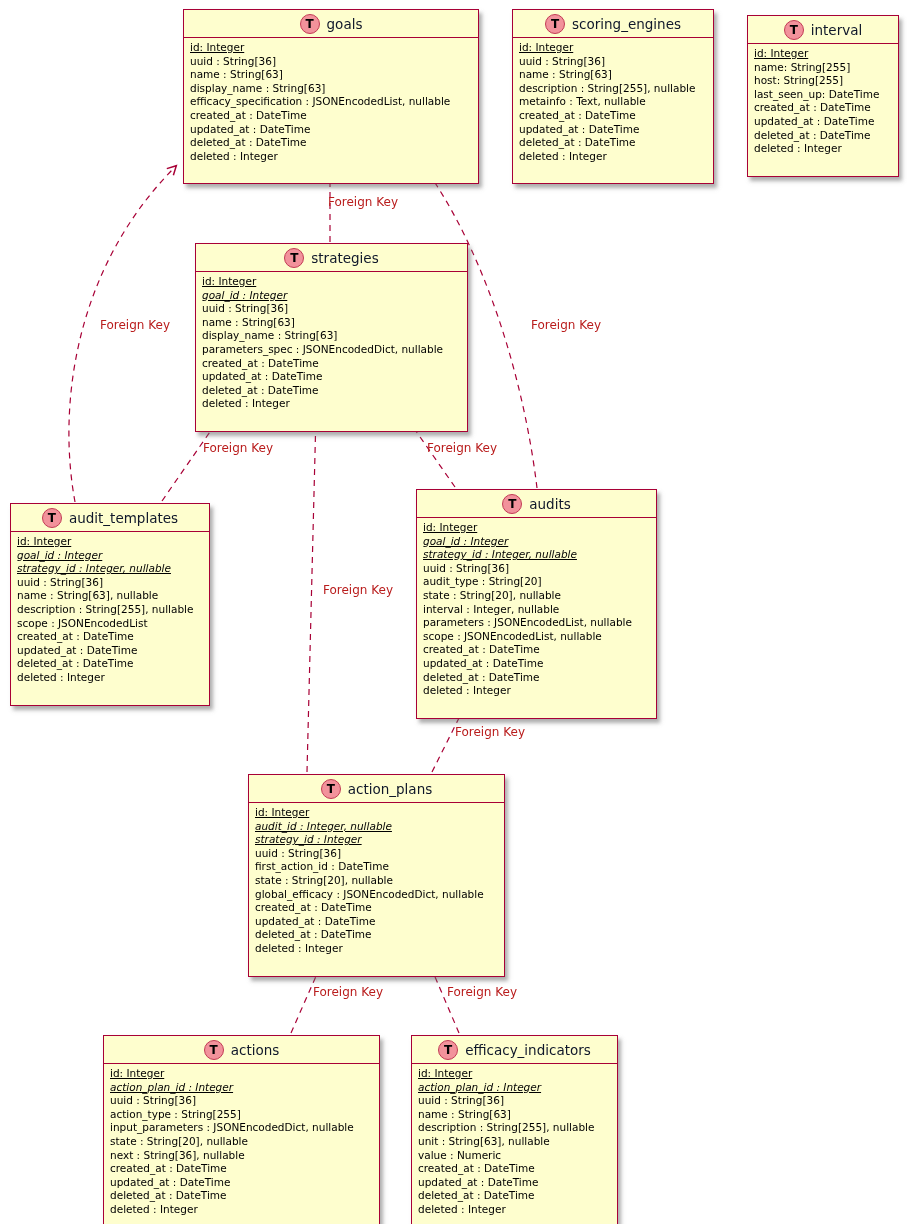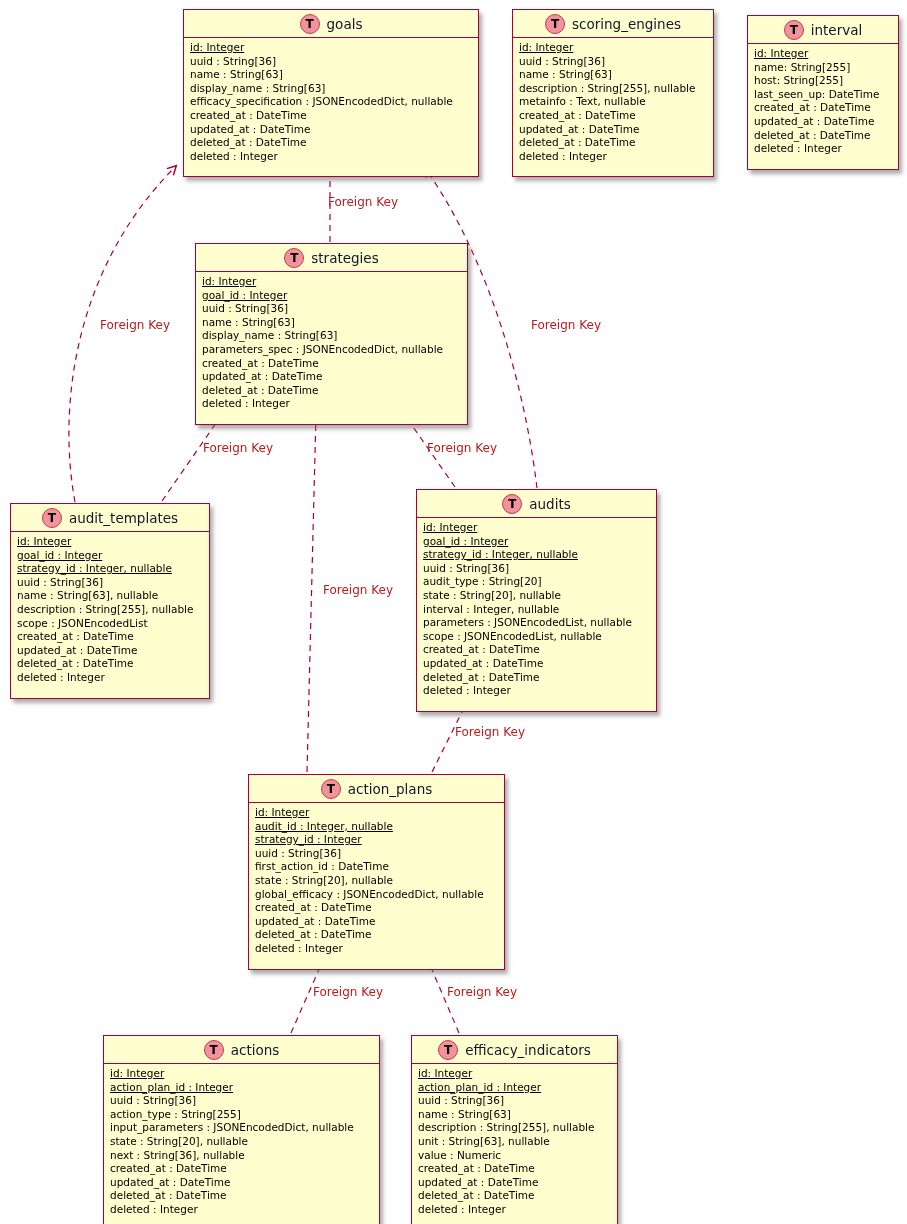--- a/index.html
+++ b/index.html
@@ -17,24 +17,24 @@
     display:flex; align-items:center; justify-content:center; gap:7px;
     padding:4px 12px 3px 12px; border-bottom:1.5px solid #A80036;
   }
   .spot {
     width:18px; height:18px; border-radius:50%;
     background:#F2929B; border:1px solid #C23B55;
     display:flex; align-items:center; justify-content:center;
     font-weight:bold; font-size:12px; color:#000; flex:0 0 auto;
   }
   .tname { font-size:13.5px; color:#0f172a; }
-  .bdy { padding:3px 6px 13px 6px; }
+  .bdy { padding:3px 6px 20px 6px; }
   .row { font-size:10.5px; line-height:13.6px; color:#000; white-space:nowrap; }
   .row.pk { text-decoration:underline; }
-  .row.fk { text-decoration:underline; }
+  .row.fk { font-style:italic; text-decoration:underline; }
   .edge-label {
     position:absolute; font-size:12px; color:#b91c1c; white-space:nowrap;
   }
 </style>
 </head>
 <body>
 
 <div class="canvas">
   <svg class="edges" xmlns="http://www.w3.org/2000/svg" viewBox="0 0 907 1224">
     <defs>
@@ -59,21 +59,21 @@
       <div class="table" style="left: 183px; top: 9px; min-width: 294px;">
         <div class="hdr">
           <span class="spot">T</span>
           <span class="tname">goals</span>
         </div>
         <div class="bdy">
           <div class="row pk">id: Integer</div>
           <div class="row">uuid : String[36]</div>
           <div class="row">name : String[63]</div>
           <div class="row">display_name : String[63]</div>
-          <div class="row">efficacy_specification : JSONEncodedDict, nullable</div>
+          <div class="row">efficacy_specification : JSONEncodedList, nullable</div>
           <div class="row">created_at : DateTime</div>
           <div class="row">updated_at : DateTime</div>
           <div class="row">deleted_at : DateTime</div>
           <div class="row">deleted : Integer</div>
         </div>
       </div>
       <div class="table" style="left: 512px; top: 9px; min-width: 200px;">
         <div class="hdr">
           <span class="spot">T</span>
           <span class="tname">scoring_engines</span>

